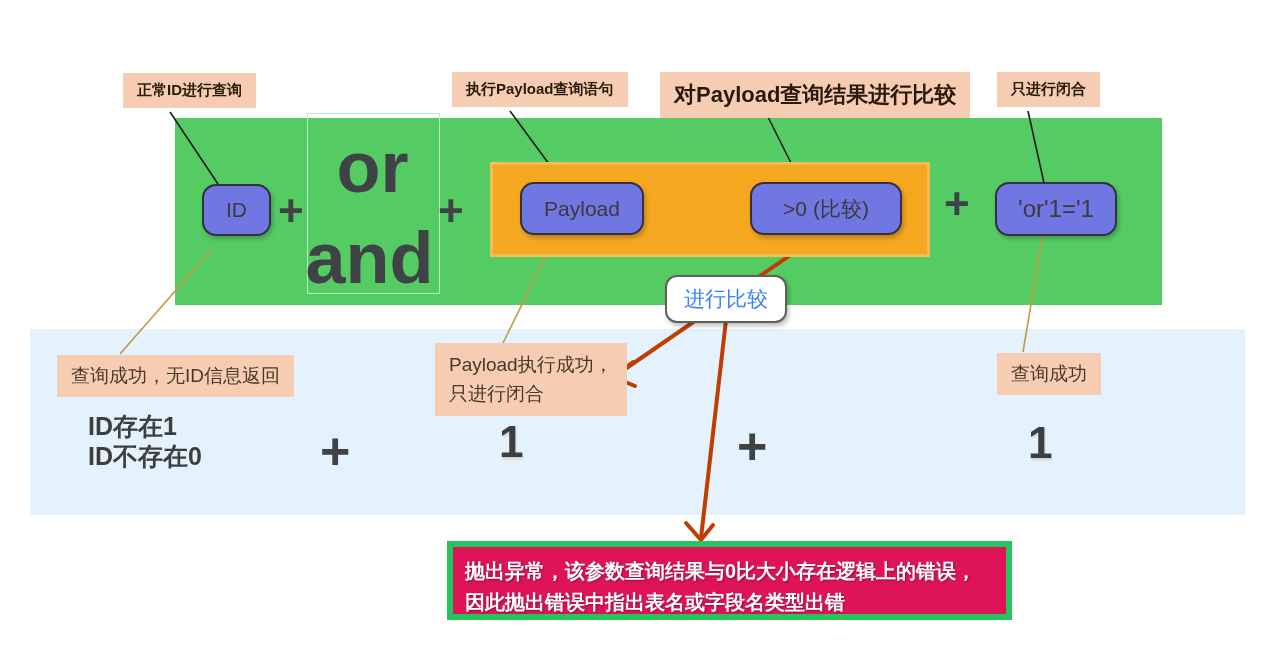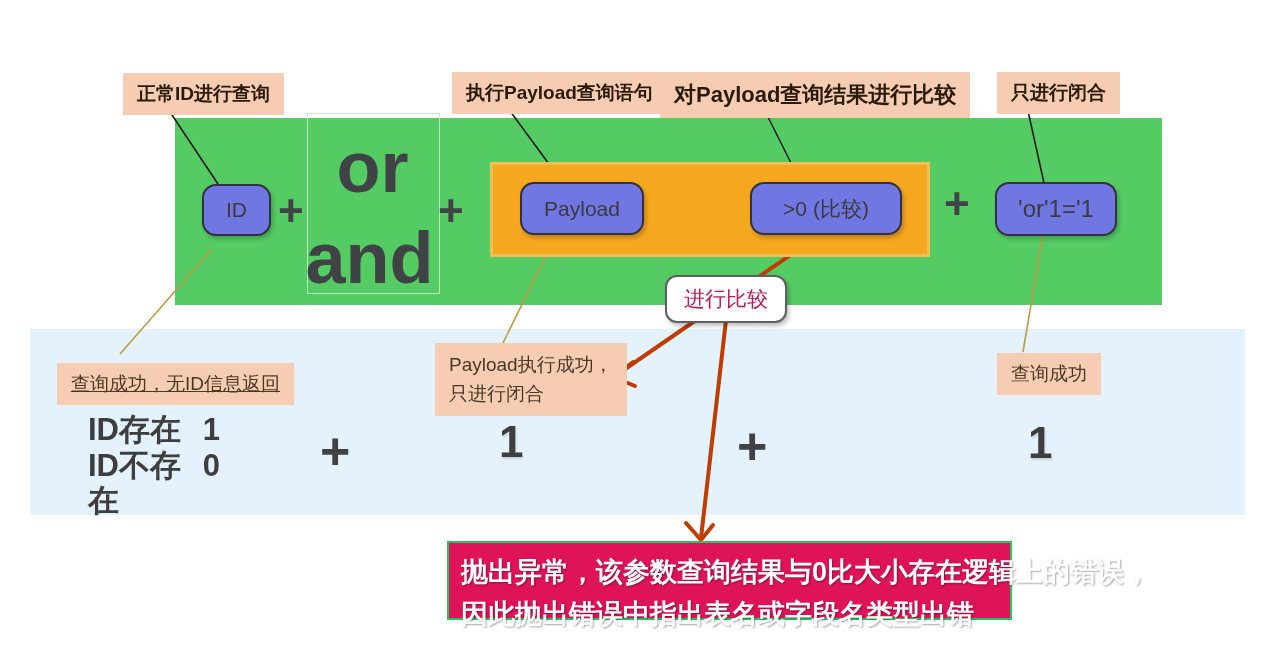--- a/index.html
+++ b/index.html
@@ -3,45 +3,45 @@
 <meta charset="utf-8">
 <style>
   html,body{margin:0;padding:0;background:#fff;}
   body{font-family:"Liberation Sans","DejaVu Sans",sans-serif;}
   .canvas{position:relative;width:1280px;height:670px;background:#fff;overflow:hidden;}
   .band{position:absolute;}
   .band-green{left:175px;top:118px;width:987px;height:187px;background:#55cb64;}
   .band-blue{left:30px;top:329px;width:1215px;height:186px;background:#e3f2fc;}
   .connectors{position:absolute;left:0;top:0;width:1280px;height:670px;pointer-events:none;}
   .salmon{position:absolute;background:#f6cdb3;color:#2a1a09;display:inline-block;
-          padding:8px 14px;font-size:19px;font-weight:700;white-space:nowrap;}
+          padding:8px 14px;font-size:15px;font-weight:700;white-space:nowrap;}
   .salmon.soft{font-weight:400;color:#4a3827;font-size:19px;}
   .node{position:absolute;background:#7177e2;border:2px solid #33313f;border-radius:14px;
         color:#3a3a3a;display:flex;align-items:center;justify-content:center;
         font-size:21px;box-shadow:2px 3px 4px rgba(0,0,0,0.22);}
   .plus{position:absolute;color:#3f4345;font-weight:800;line-height:1;}
   .orand-outline{position:absolute;left:307px;top:113px;width:131px;height:179px;
                  border:1px solid rgba(190,240,195,0.95);}
   .orand{position:absolute;color:#3f4345;font-weight:800;font-size:72px;line-height:1;width:131px;text-align:center;}
   .orange-panel{position:absolute;left:490px;top:162px;width:440px;height:95px;
                 background:#f5a71f;border:3px solid #f2bd54;box-sizing:border-box;}
   .note-box{position:absolute;left:665px;top:275px;width:122px;height:48px;background:#fff;
             border:2px solid #5f5f5f;border-radius:12px;display:flex;align-items:center;
-            justify-content:center;font-size:21px;color:#be185d;
+            justify-content:center;font-size:21px;color:#3b82f6;
             box-shadow:2px 3px 4px rgba(0,0,0,0.25);box-sizing:border-box;}
   .bignum{position:absolute;color:#3e3e3e;font-weight:800;font-size:44px;line-height:1;
           text-shadow:1px 2px 2px rgba(0,0,0,0.12);}
   .idlines{position:absolute;left:88px;top:412px;width:132px;color:#3e3e3e;}
-  .idrow{display:flex;justify-content:space-between;align-items:baseline;font-size:31px;line-height:1.15;}
+  .idrow{display:flex;align-items:baseline;font-size:25px;line-height:1.15;}
   .idrow .lat{font-weight:800;}
   .idrow .cjk{font-family:"DejaVu Serif","Liberation Serif",serif;font-weight:600;}
   .idrow .num{font-weight:800;}
   .error-box{position:absolute;left:447px;top:541px;width:565px;height:79px;background:#df1357;
-             border:2px solid #22c55e;box-sizing:border-box;color:#fff;font-weight:700;
-             font-size:27px;line-height:1.55;padding:9px 0 0 12px;
+             border:6px solid #22c55e;box-sizing:border-box;color:#fff;font-weight:700;
+             font-size:20px;line-height:1.55;padding:9px 0 0 12px;
              text-shadow:1px 1px 2px rgba(0,0,0,0.35);white-space:nowrap;}
 </style>
 </head>
 <body>
 
 <div class="canvas">
 
   <div class="band band-green"></div>
   <div class="band band-blue"></div>
 
@@ -92,21 +92,21 @@
   <div class="plus" style="left:944px;top:182px;font-size:44px;"><span>+</span></div>
 
   <div class="node" style="left:995px;top:182px;width:118px;height:50px;font-size:24px;">
       <span>'or'1='1</span>
     </div>
 
   <div class="note-box">
       <span>进行比较</span>
     </div>
 
-  <div class="salmon soft" style="left:57px;top:363px;text-decoration:underline;"><span>查询成功，无ID信息返回</span></div>
+  <div class="salmon soft" style="left:57px;top:355px;"><span>查询成功，无ID信息返回</span></div>
 
   <div class="idlines">
     <div class="idrow">
       <span><span class="lat">ID</span><span class="cjk">存在</span></span>
       <span class="num">1</span>
     </div>
     <div class="idrow">
       <span><span class="lat">ID</span><span class="cjk">不存在</span></span>
       <span class="num">0</span>
     </div>

